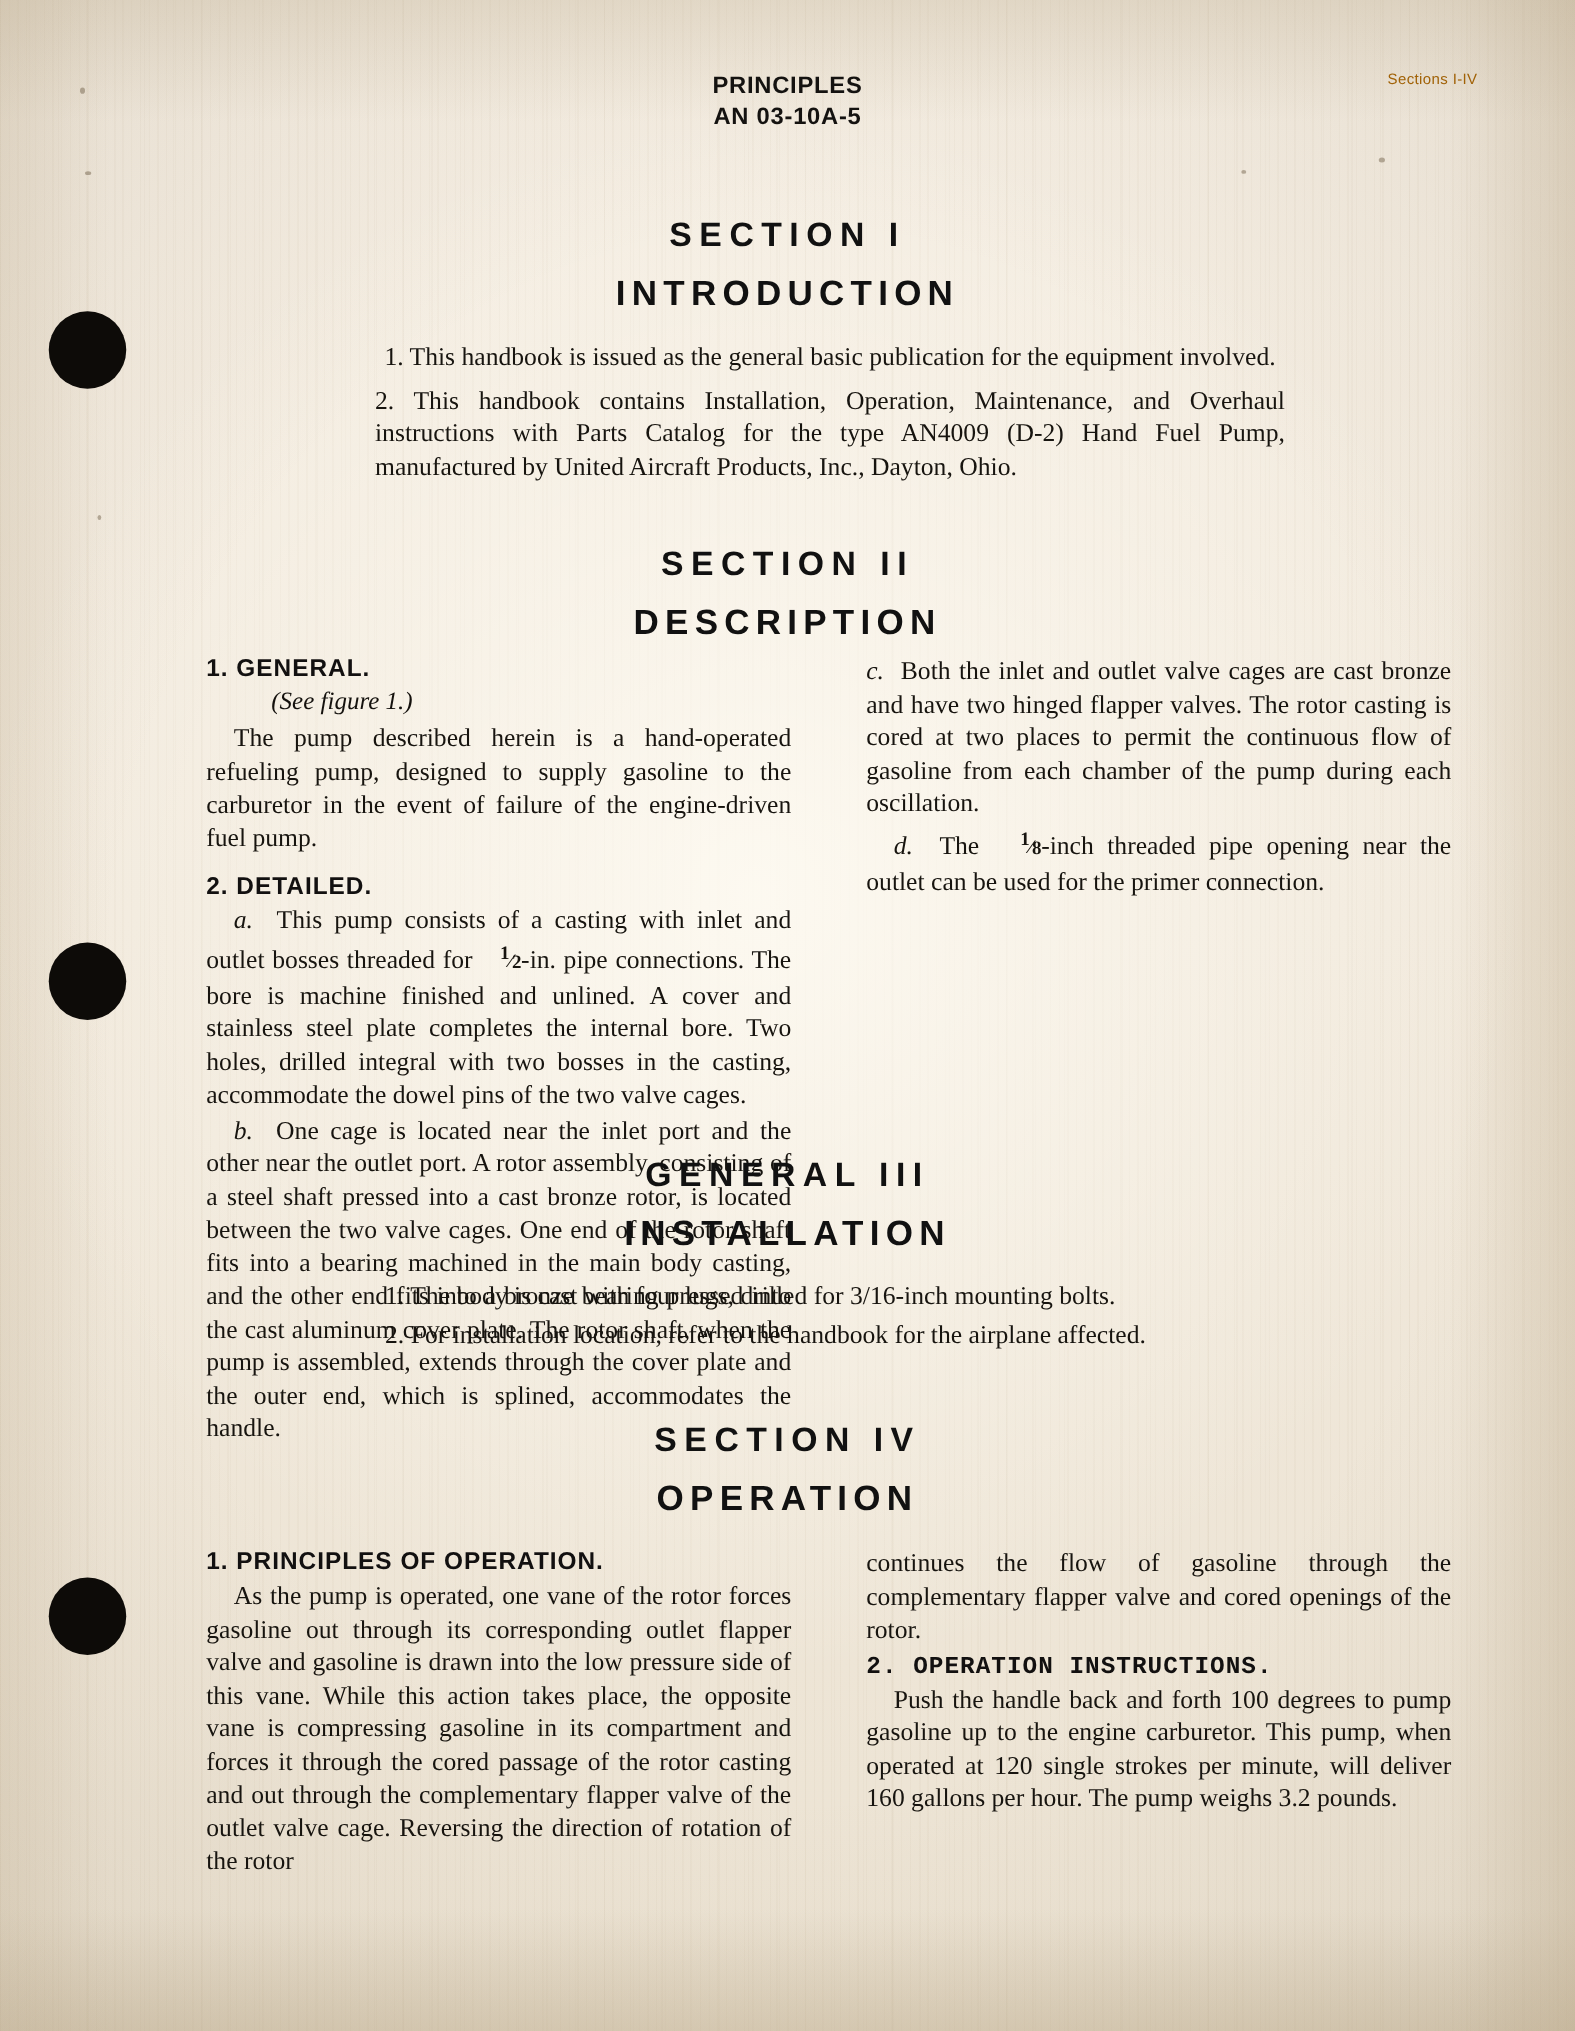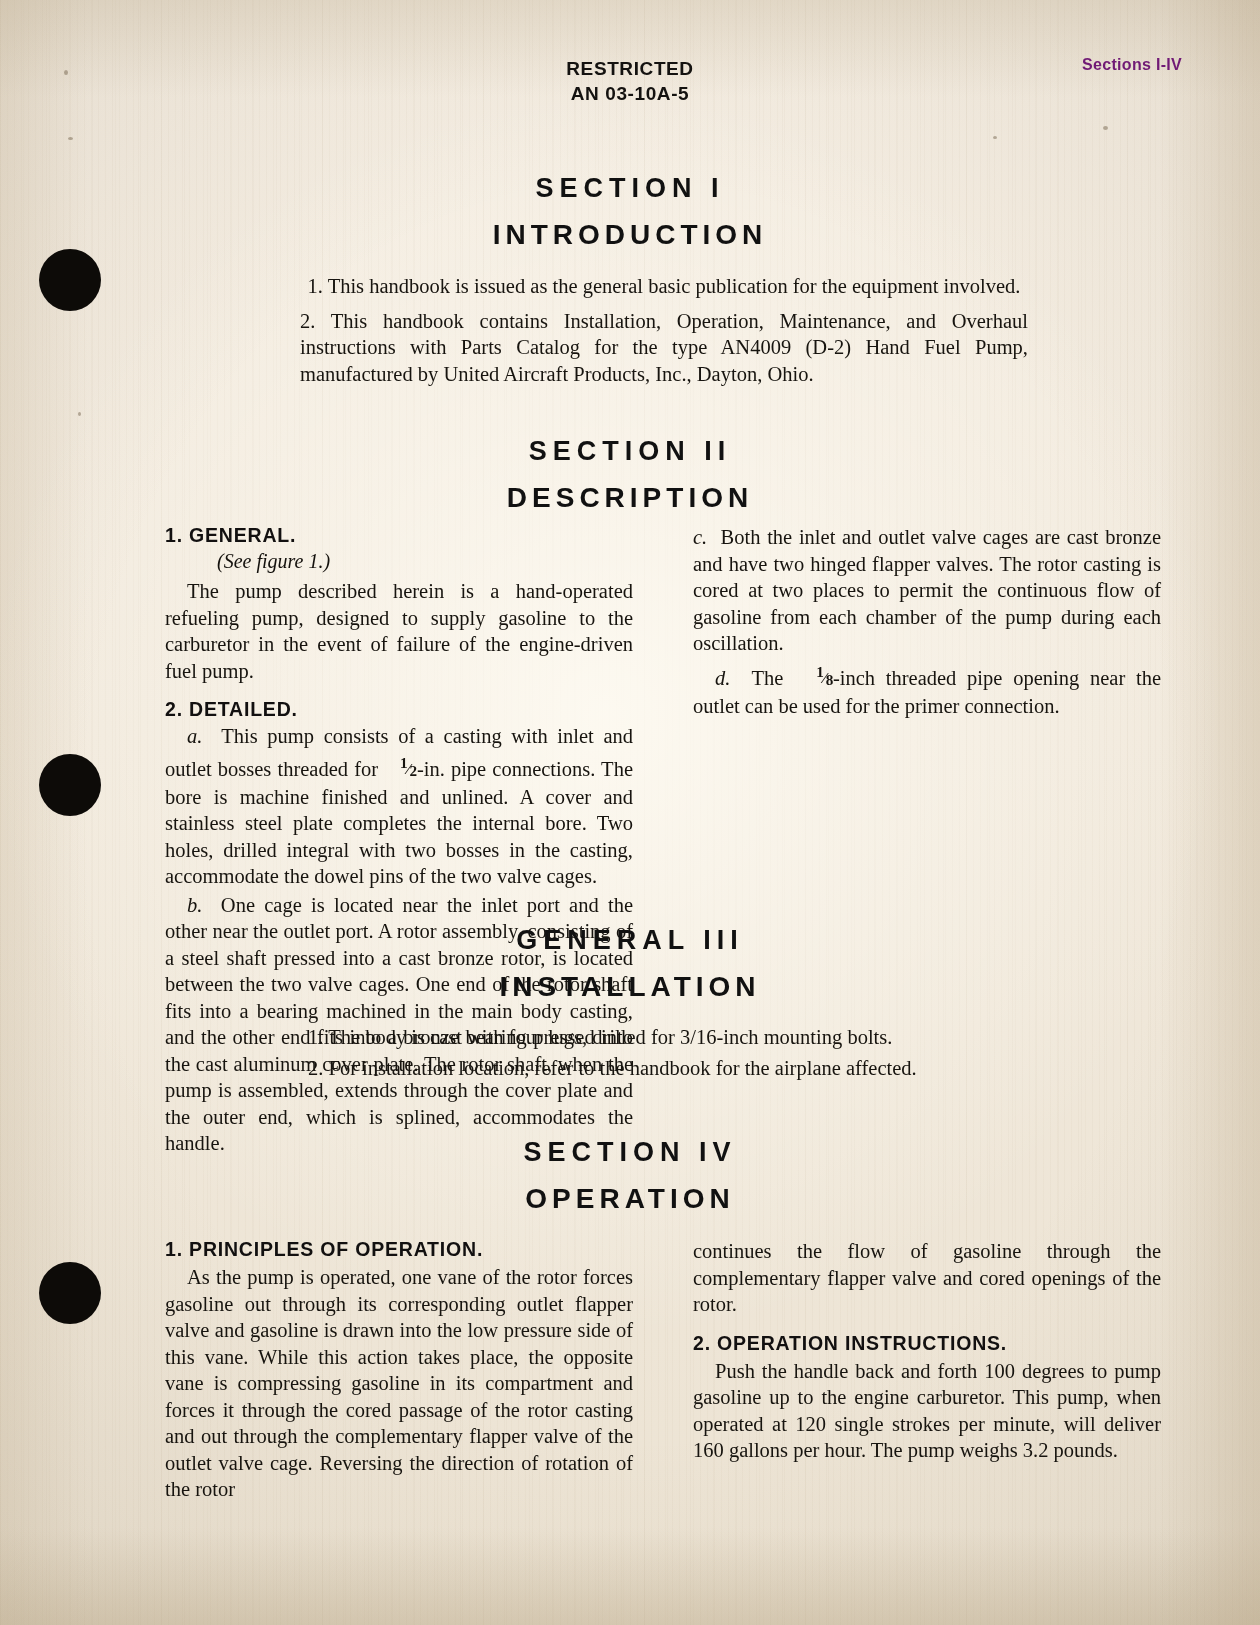--- a/index.html
+++ b/index.html
@@ -64,24 +64,24 @@
     font-size: 19px;
     letter-spacing: 0.6px;
     line-height: 25px;
     color: #141210;
   }
   .hdr-right {
     position: absolute;
     right: 78px;
     top: 56px;
     font-family: "Liberation Sans", sans-serif;
-    font-weight: bold;
-    font-size: 16px;
+    font-weight: normal;
+    font-size: 12px;
     letter-spacing: 0.3px;
-    color: #701a75;
+    color: #a16207;
   }
 
   
   .sec-head {
     text-align: center;
   }
   .sec-head .sec-num {
     font-family: "Liberation Sans", sans-serif;
     font-weight: bold;
     font-size: 27px;
@@ -155,21 +155,21 @@
 
   <div class="speck" style="left:64px; top:70px; width:4px; height:5px;"></div>
   <div class="speck" style="left:68px; top:137px; width:5px; height:3px;"></div>
   <div class="speck" style="left:1103px; top:126px; width:5px; height:4px;"></div>
   <div class="speck" style="left:78px; top:412px; width:3px; height:4px;"></div>
   <div class="speck" style="left:993px; top:136px; width:4px; height:3px;"></div>
 
   <div class="content">
 
     <div class="hdr-center">
-      <div class="l1">RESTRICTED</div>
+      <div class="l1">PRINCIPLES</div>
       <div class="l2">AN 03-10A-5</div>
     </div>
     <div class="hdr-right">Sections I-IV</div>
 
     <div class="sec-head" style="position:absolute; left:0; right:0; top:173px;">
       <div class="sec-num">SECTION I</div>
       <div class="sec-title">INTRODUCTION</div>
     </div>
 
     <div style="position:absolute; left:300px; top:273px; width:728px;">
@@ -213,20 +213,20 @@
     </div>
 
     <div class="cols" style="position:absolute; left:165px; top:1238px; width:996px;">
       <div class="col">
         <p class="subhead">1. PRINCIPLES OF OPERATION.</p>
         <p class="para indent" style="margin-top:3px;">As the pump is operated, one vane of the rotor forces gasoline out through its corresponding outlet flapper valve and gasoline is drawn into the low pressure side of this vane. While this action takes place, the opposite vane is compressing gasoline in its compartment and forces it through the cored passage of the rotor casting and out through the complementary flapper valve of the outlet valve cage. Reversing the direction of rotation of the rotor</p>
       </div>
       <div class="col">
         <div style="height:0;"></div>
           <p class="para">continues the flow of gasoline through the complementary flapper valve and cored openings of the rotor.</p>
-        <p class="subhead" style="margin-top: 14px;">2. OPERATION INSTRUCTIONS.</p>
+        <p class="subhead" style="margin-top: 4px; font-family: Liberation Mono, monospace;">2. OPERATION INSTRUCTIONS.</p>
         <p class="para indent" style="margin-top:3px;">Push the handle back and forth 100 degrees to pump gasoline up to the engine carburetor. This pump, when operated at 120 single strokes per minute, will deliver 160 gallons per hour. The pump weighs 3.2 pounds.</p>
       </div>
     </div>
 
   </div>
   <div class="vignette"></div>
 </div>
 
 </body></html>

